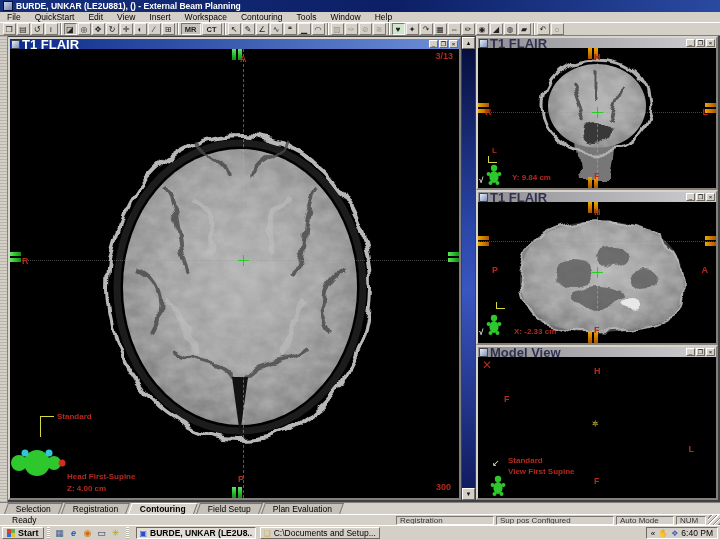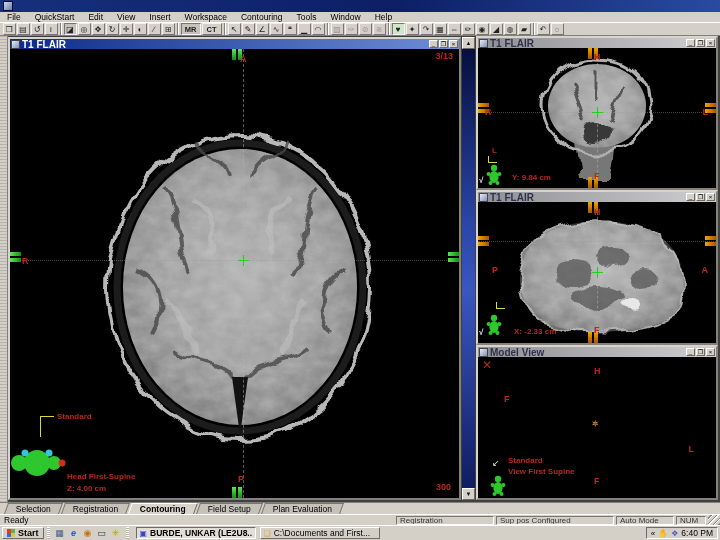--- a/index.html
+++ b/index.html
@@ -35,21 +35,21 @@
   .workspace{position:absolute;left:0;top:36px;width:720px;height:466px;background:#404040;}
   .grip-strip{position:absolute;left:0;top:0;width:8px;height:466px;background:#d4d0c8;
     background-image:repeating-linear-gradient(0deg,#b8b4ac 0 1px,transparent 1px 3px);
     border-right:1px solid #808080;box-sizing:border-box;}
   .viewwin{position:absolute;border:2px outset #d8d4cc;background:#000;box-sizing:border-box;}
   .vtitle{height:10px;display:flex;align-items:center;padding:0 1px;box-sizing:border-box;}
   .vtitle.active{background:linear-gradient(90deg,#0b2a8a,#6e8fd8);}
   .vtitle.inactive{background:linear-gradient(90deg,#8f8f93,#cfcfd2);}
   .vtitle .vicon{width:7px;height:7px;border:1px solid #444;margin-right:2px;
     background:linear-gradient(135deg,#e8eef8,#7d90b8);}
-  .vtitle .vtext{font-size:10px;font-weight:bold;white-space:nowrap;flex:1;}
+  .vtitle .vtext{font-size:13px;font-weight:bold;white-space:nowrap;flex:1;}
   .vtitle.active .vtext{color:#fff;}
   .vtitle.inactive .vtext{color:#31314f;}
   .winbtn{width:9px;height:8px;margin-left:1px;background:#d4d0c8;border:1px solid;
     border-color:#fff #6f6b63 #6f6b63 #fff;font-size:6px;line-height:6px;text-align:center;
     color:#000;box-sizing:border-box;}
   .vcanvas{position:absolute;left:0;top:10px;right:0;bottom:0;background:#000;overflow:hidden;}
   .vcanvas svg{position:absolute;left:0;top:0;}
   
   .ann{position:absolute;color:#b5291e;font-weight:bold;font-size:9px;line-height:9px;white-space:nowrap;}
   .ann.sm{font-size:8px;line-height:8px;}
@@ -85,21 +85,21 @@
   
   .tabrow{position:absolute;left:0;top:502px;width:720px;height:12px;background:#d4d0c8;
     border-top:1px solid #808080;display:flex;align-items:flex-end;padding-left:6px;box-sizing:border-box;}
   .tab{height:11px;padding:0 9px;margin-right:2px;background:#c6c2ba;border:1px solid #7a766e;
     border-bottom:none;transform:skewX(-20deg);display:flex;align-items:center;box-sizing:border-box;}
   .tab>span{transform:skewX(20deg);font-size:8.5px;line-height:10px;white-space:nowrap;}
   .tab.active{background:#d8d4cc;border-color:#fff #6f6b63 transparent #fff;font-weight:bold;}
   
   .statusbar{position:absolute;left:0;top:514px;width:720px;height:11px;background:#d4d0c8;
     border-top:1px solid #fff;display:flex;align-items:center;box-sizing:border-box;}
-  .sready{padding-left:4px;font-size:8.5px;flex:1;}
+  .sready{padding-left:12px;font-size:8.5px;flex:1;}
   .sfield{height:9px;border:1px solid;border-color:#7a766e #fff #fff #7a766e;margin-right:2px;
     font-size:8px;line-height:8px;padding:0 3px;color:#333;box-sizing:border-box;overflow:hidden;white-space:nowrap;}
   .sfield:nth-of-type(1){width:98px;}
   .sfield:nth-of-type(2){width:118px;}
   .sfield:nth-of-type(3){width:58px;}
   .sfield:nth-of-type(4){width:30px;}
   .sgrip{width:12px;height:10px;background:repeating-linear-gradient(135deg,transparent 0 2px,#8a867e 2px 3px,#fff 3px 4px);}
   
   .taskbar{position:absolute;left:0;top:525px;width:720px;height:15px;background:#d4d0c8;
     border-top:1px solid #fff;display:flex;align-items:center;padding:0 2px;box-sizing:border-box;}
@@ -160,20 +160,21 @@
         <circle cx="2.6" cy="10" r="2" fill="#2ec82e"></circle>
           <circle cx="13.4" cy="10" r="2" fill="#2ec82e"></circle>
         <circle cx="4.5" cy="19" r="2" fill="#2ec82e"></circle>
           <circle cx="11.5" cy="19" r="2" fill="#2ec82e"></circle>
       </g>
     </defs>
   </svg>
 
   <div class="titlebar" data-name="app-titlebar">
     <span class="appicon" data-name="app-icon"></span>
+    <span class="apptitle" data-name="app-title">BURDE, UNKAR (LE2U881), () - External Beam Planning</span>
   </div>
 
   <div class="menubar" data-name="menu-bar">
 
   <span class="menu-item" data-name="menu-file">File</span>
       <span class="menu-item" data-name="menu-quickstart">QuickStart</span>
       <span class="menu-item" data-name="menu-edit">Edit</span>
       <span class="menu-item" data-name="menu-view">View</span>
       <span class="menu-item" data-name="menu-insert">Insert</span>
       <span class="menu-item" data-name="menu-workspace">Workspace</span>
@@ -494,21 +495,21 @@
       </span>
     <span class="tsep" data-name="taskbar-separator"></span>
     <span style="display:flex" data-name="task-button-area">
 
     <div class="task pressed" data-name="task-eclipse">
           <span class="ticon" data-name="task-icon">▣</span>
           <span class="tlabel">BURDE, UNKAR (LE2U8...</span>
         </div>
         <div class="task" data-name="task-explorer">
           <span class="ticon" data-name="task-icon">❏</span>
-          <span class="tlabel">C:\Documents and First...</span>
+          <span class="tlabel">C:\Documents and Setup...</span>
         </div>
       </span>
     <div class="tray" data-name="system-tray">
       <span class="trayicon" data-name="tray-expand-icon">«</span>
       <span style="display:flex" data-name="tray-icons">
 
       <span class="trayicon" data-name="tray-hand-icon">✋</span>
           <span class="trayicon" data-name="tray-display-icon">❖</span>
         </span>
       <span class="clock" data-name="taskbar-clock">6:40 PM</span>

